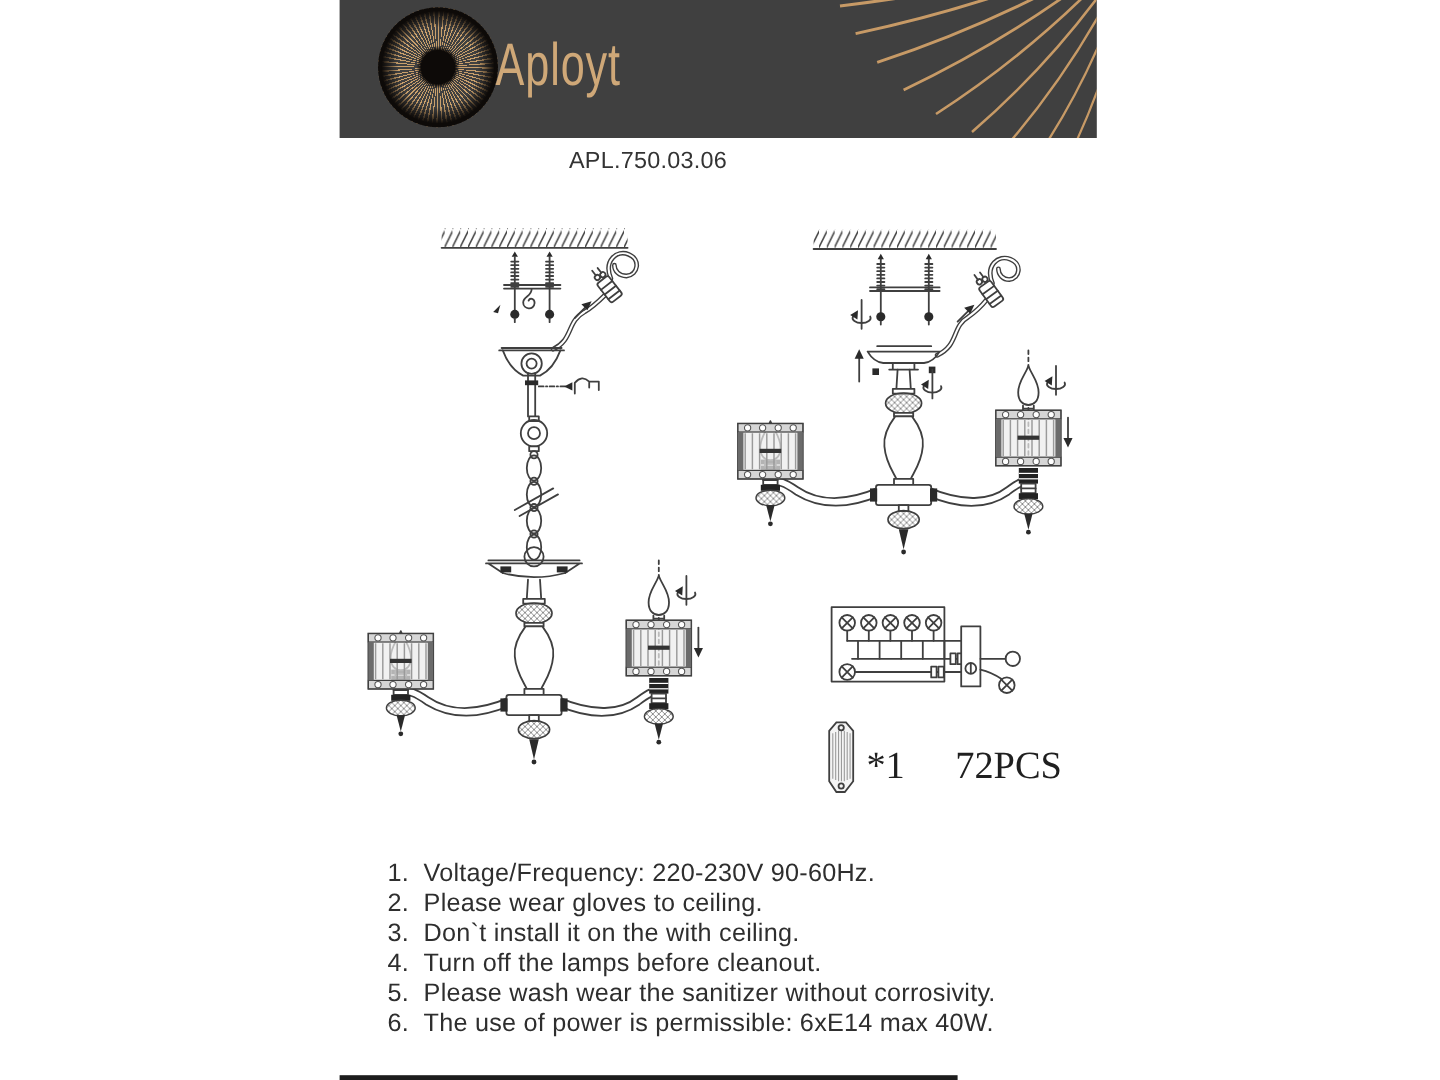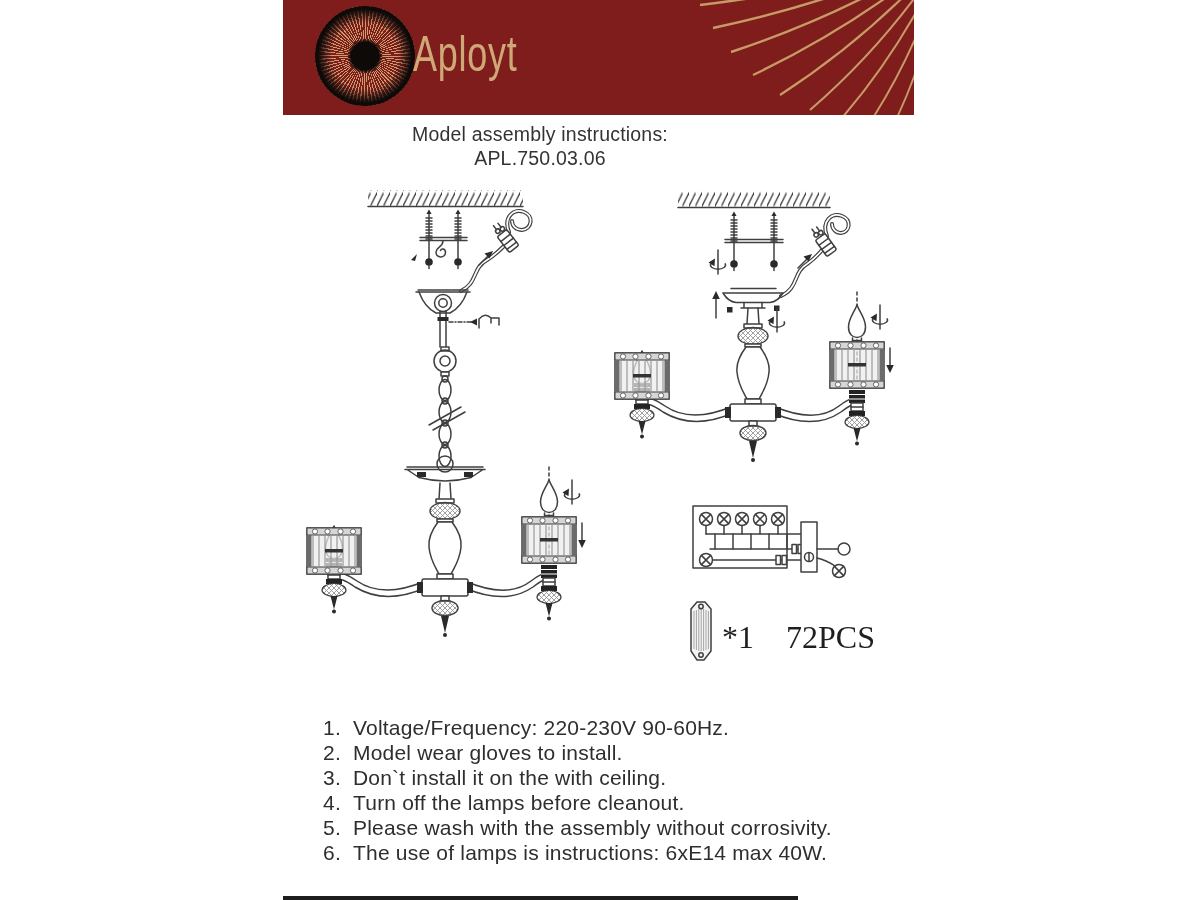--- a/index.html
+++ b/index.html
@@ -6,21 +6,21 @@
   body{
     width:1200px;height:900px;position:relative;overflow:hidden;
     background:#ffffff;
     font-family:"Liberation Sans", sans-serif;
   }
   .abs{position:absolute;}
 
   
   .banner{
     left:283px;top:0;width:631px;height:115px;
-    background:#7f1d1d;overflow:hidden;
+    background:#404040;overflow:hidden;
   }
   .sun{
     position:absolute;left:32px;top:6px;width:100px;height:100px;border-radius:50%;
     background:repeating-conic-gradient(#c9a06c 0deg 1.7deg, rgba(0,0,0,0) 1.7deg 5deg);
   }
   .sunfade{
     position:absolute;left:32px;top:6px;width:100px;height:100px;border-radius:50%;
     background:radial-gradient(circle at 50% 50%, #0d0a08 0 14px, rgba(13,10,8,0) 18px 33px, #0d0a08 47px);
   }
   .brand{
@@ -43,21 +43,21 @@
   .d{fill:#2a2a2a;stroke:none;}
   .w1{fill:none;stroke:#3f3f3f;stroke-width:4;stroke-linecap:round;}
   .w2{fill:none;stroke:#ffffff;stroke-width:1.7;stroke-linecap:round;}
 
   
   .part-label{
     left:722px;top:619px;
     font-family:"Liberation Serif", serif;
     font-size:32px;color:#1f1f1f;
   }
-  .part-label .count{margin-left:32px;}
+  .part-label .count{margin-left:42px;}
 
   
   .ins{
     left:323px;top:716px;width:580px;
     font-size:21px;line-height:24.9px;color:#2e2e2e;letter-spacing:0.2px;
   }
   .ins .row{display:flex;}
   .ins .num{width:30px;flex:0 0 30px;}
   .ins .txt{flex:1;}
 
@@ -81,21 +81,20 @@
       <path d="M136,110 Q215,42 274,-50" stroke-width="2.1"></path>
       <path d="M167,119 Q230,46 274,-50" stroke-width="2.0"></path>
       <path d="M195,124 Q244,49 274,-50" stroke-width="1.9"></path>
       <path d="M219,126 Q256,50 274,-50" stroke-width="1.8"></path>
       <path d="M237,126 Q265,50 274,-50" stroke-width="1.7"></path>
     </g>
   </svg>
 </div>
 
 <div class="abs title-block">
-  <div>Model assembly instructions:</div>
   <div>APL.750.03.06</div>
 </div>
 
 <svg class="abs art" width="1200" height="900" viewBox="0 0 1200 900">
   <defs>
     <pattern id="xh" width="5" height="5" patternUnits="userSpaceOnUse">
       <path d="M0,5 L5,0 M0,0 L5,5" stroke="#8a8a8a" stroke-width="0.8"></path>
     </pattern>
     <pattern id="hatch" width="6.5" height="16" patternUnits="userSpaceOnUse">
       <path d="M-2,18 L8,-2" stroke="#3f3f3f" stroke-width="1.3"></path>
@@ -324,33 +323,33 @@
   <span>*1</span><span class="count">72PCS</span>
 </div>
 
 <div class="abs ins">
   <div class="row">
     <span class="num">1.</span>
     <span class="txt">Voltage/Frequency: 220-230V 90-60Hz.</span>
   </div>
   <div class="row">
     <span class="num">2.</span>
-    <span class="txt">Model wear gloves to install.</span>
+    <span class="txt">Please wear gloves to ceiling.</span>
   </div>
   <div class="row">
     <span class="num">3.</span>
     <span class="txt">Don`t install it on the with ceiling.</span>
   </div>
   <div class="row">
     <span class="num">4.</span>
     <span class="txt">Turn off the lamps before cleanout.</span>
   </div>
   <div class="row">
     <span class="num">5.</span>
-    <span class="txt">Please wash with the assembly without corrosivity.</span>
+    <span class="txt">Please wash wear the sanitizer without corrosivity.</span>
   </div>
   <div class="row">
     <span class="num">6.</span>
-    <span class="txt">The use of lamps is instructions: 6xE14 max 40W.</span>
+    <span class="txt">The use of power is permissible: 6xE14 max 40W.</span>
   </div>
 </div>
 
 <div class="abs footer-bar"></div>
 
 </body></html>

